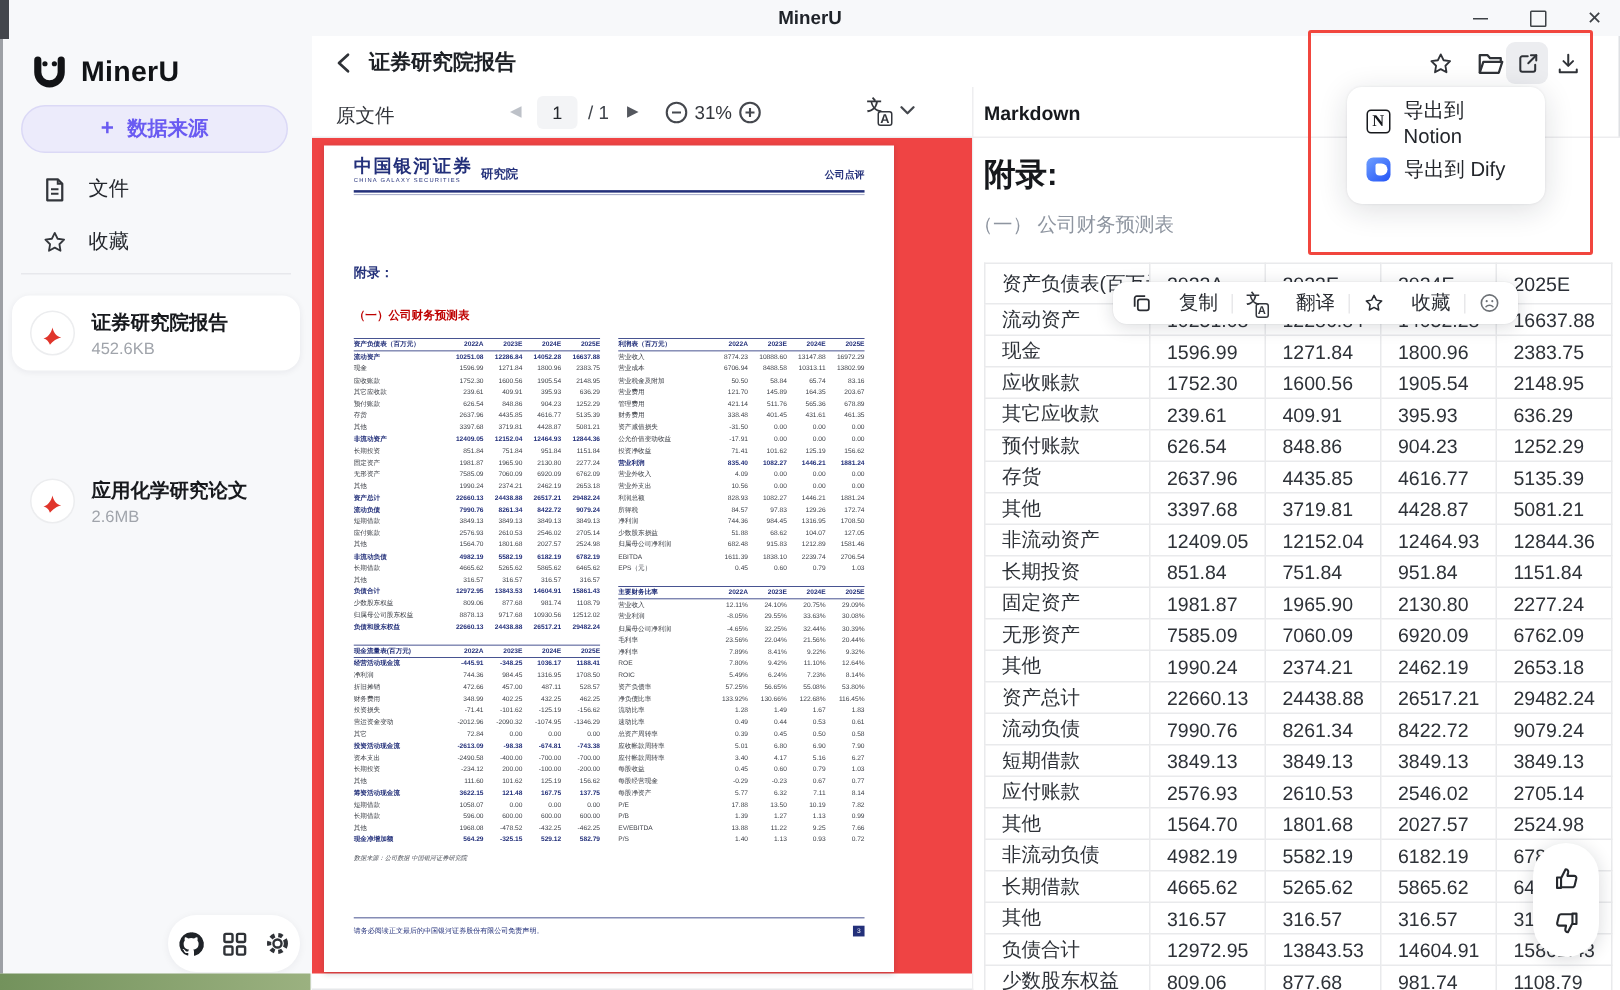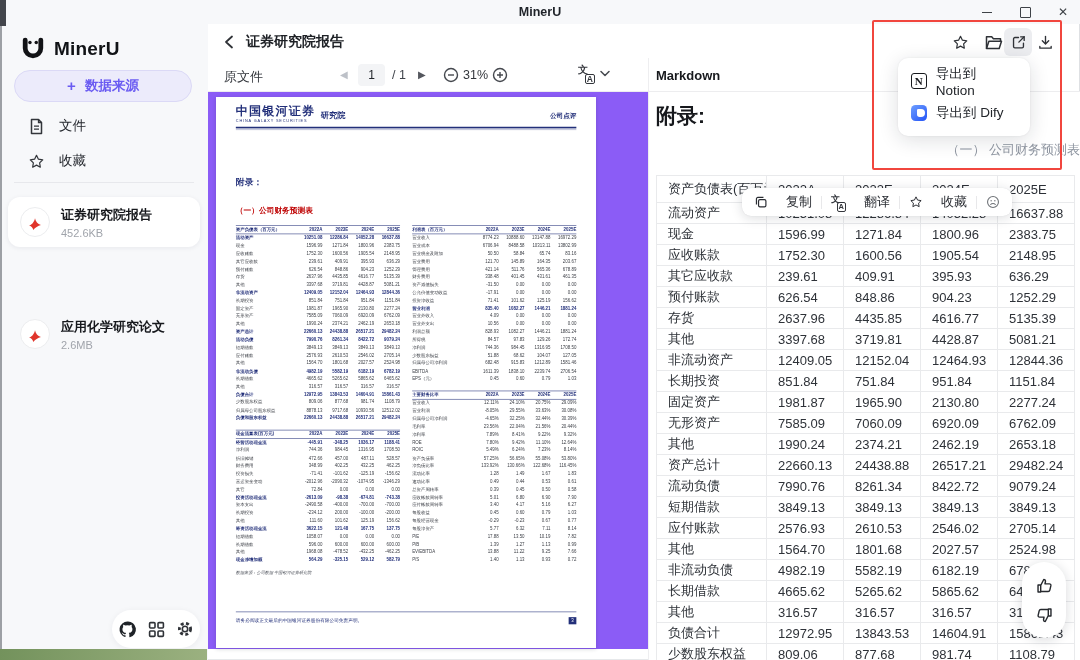--- a/index.html
+++ b/index.html
@@ -55,21 +55,21 @@
   .pg-total{position:absolute;left:392px;top:68px;font-size:12.5px;color:#3F434A}
   .zoom-out{position:absolute;left:443px;top:67px;cursor:pointer}
   .zoom-in{position:absolute;left:492px;top:67px;cursor:pointer}
   .zoom-level{position:absolute;left:463px;top:68px;font-size:12.5px;color:#33363C}
   .trans-tool{position:absolute;left:578px;top:65px;display:flex;align-items:center;gap:5px;cursor:pointer}
   .trans-ico{position:relative;width:17px;height:17px;display:inline-block}
   .trans-ico b{position:absolute;left:0;top:-2px;font-size:10px;font-weight:700;color:#33363C}
   .trans-ico i{position:absolute;right:0;bottom:-2px;font-size:8.5px;font-style:normal;font-weight:700;color:#33363C;
                border:1px solid #33363C;border-radius:2px;padding:0 1px;line-height:8px}
   
-  .pdf-pane{position:absolute;left:208px;top:92px;width:440px;bottom:11px;background:#8b5cf6}
+  .pdf-pane{position:absolute;left:208px;top:92px;width:440px;bottom:11px;background:#ef4444}
   .pdf-page{position:absolute;left:8px;top:5px;width:380px;height:551px;background:#fff;
             box-shadow:0 1px 4px rgba(20,25,40,.18);overflow:hidden}
   .pdf-inner{position:absolute;left:0;top:0;width:690px;height:1002px;transform:scale(0.551);transform-origin:0 0}
   .p-head{margin:14px 36px 0;display:flex;align-items:flex-end;justify-content:space-between;
           border-bottom:3px solid #23307A;padding-bottom:8px}
   .p-brand{display:flex;align-items:flex-end;gap:10px}
   .p-cn{font-size:22px;font-weight:700;color:#23307A;letter-spacing:2px;line-height:1}
   .p-en{font-size:7px;color:#23307A;letter-spacing:1.5px;margin-top:3px}
   .p-suffix{font-size:15px;font-weight:700;color:#23307A;padding-bottom:2px}
   .p-tag{font-size:12px;font-weight:700;color:#23307A;padding-bottom:2px}
@@ -84,21 +84,21 @@
   .phead{font-weight:700;color:#23307A;border-top:1.6px solid #23307A;border-bottom:1px solid #23307A}
   .pb{font-weight:700;color:#23307A}
   .pgap{height:14px}
   .p-source{margin:10px 36px 0;font-size:7.5px;font-style:italic;color:#4A4E57}
   .p-footer{position:absolute;left:36px;right:36px;top:934px;border-top:1.5px solid #23307A;padding-top:9px;
             display:flex;justify-content:space-between;align-items:center;font-size:8.5px;color:#23307A}
   .p-pageno{width:14px;height:13px;background:#23307A;color:#fff;text-align:center;font-size:8px;line-height:13px}
   
   .md-pane{position:absolute;left:649px;top:92px;right:0;bottom:0;background:#fff;overflow:hidden}
   .md-heading{position:absolute;left:7px;top:10px;font-size:21px;font-weight:700;color:#16181C}
-  .md-caption{position:absolute;left:0;right:0;top:49px;text-align:right;font-size:13px;color:#8E95A0}
+  .md-caption{position:absolute;left:0;right:0;top:49px;text-align:left;font-size:13px;color:#8E95A0}
   .md-table{position:absolute;left:7px;top:83px;width:418px;border-collapse:collapse;table-layout:fixed}
   .md-table th,.md-table td{border:1px solid #E9EAEC;height:20px;padding:0 2px 0 11px;overflow:hidden;
        white-space:nowrap;text-align:left;font-weight:400;font-size:13px;color:#2E3238}
   .md-table th{height:26px;color:#2B2F36}
   
   .sel-toolbar{position:absolute;left:742px;top:188px;height:28px;background:#fff;border-radius:9px;
                box-shadow:0 2px 12px rgba(20,25,40,.15),0 0 1px rgba(20,25,40,.12);display:flex;align-items:center;
                padding:0 12px;gap:9px;z-index:30;font-size:13px;color:#2A2D33}
   .sel-btn{display:flex;align-items:center;gap:18px;cursor:pointer}
   .sel-div{width:1px;height:13px;background:#E8E8EA}

